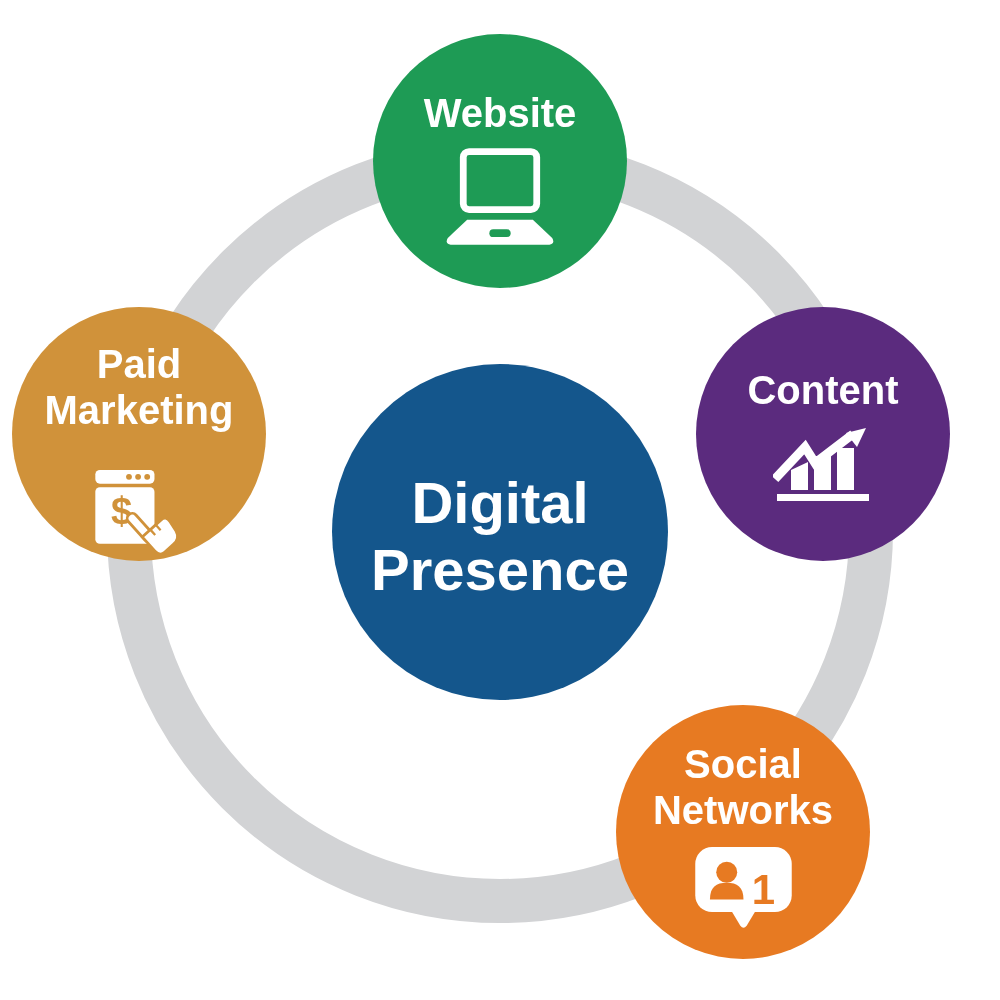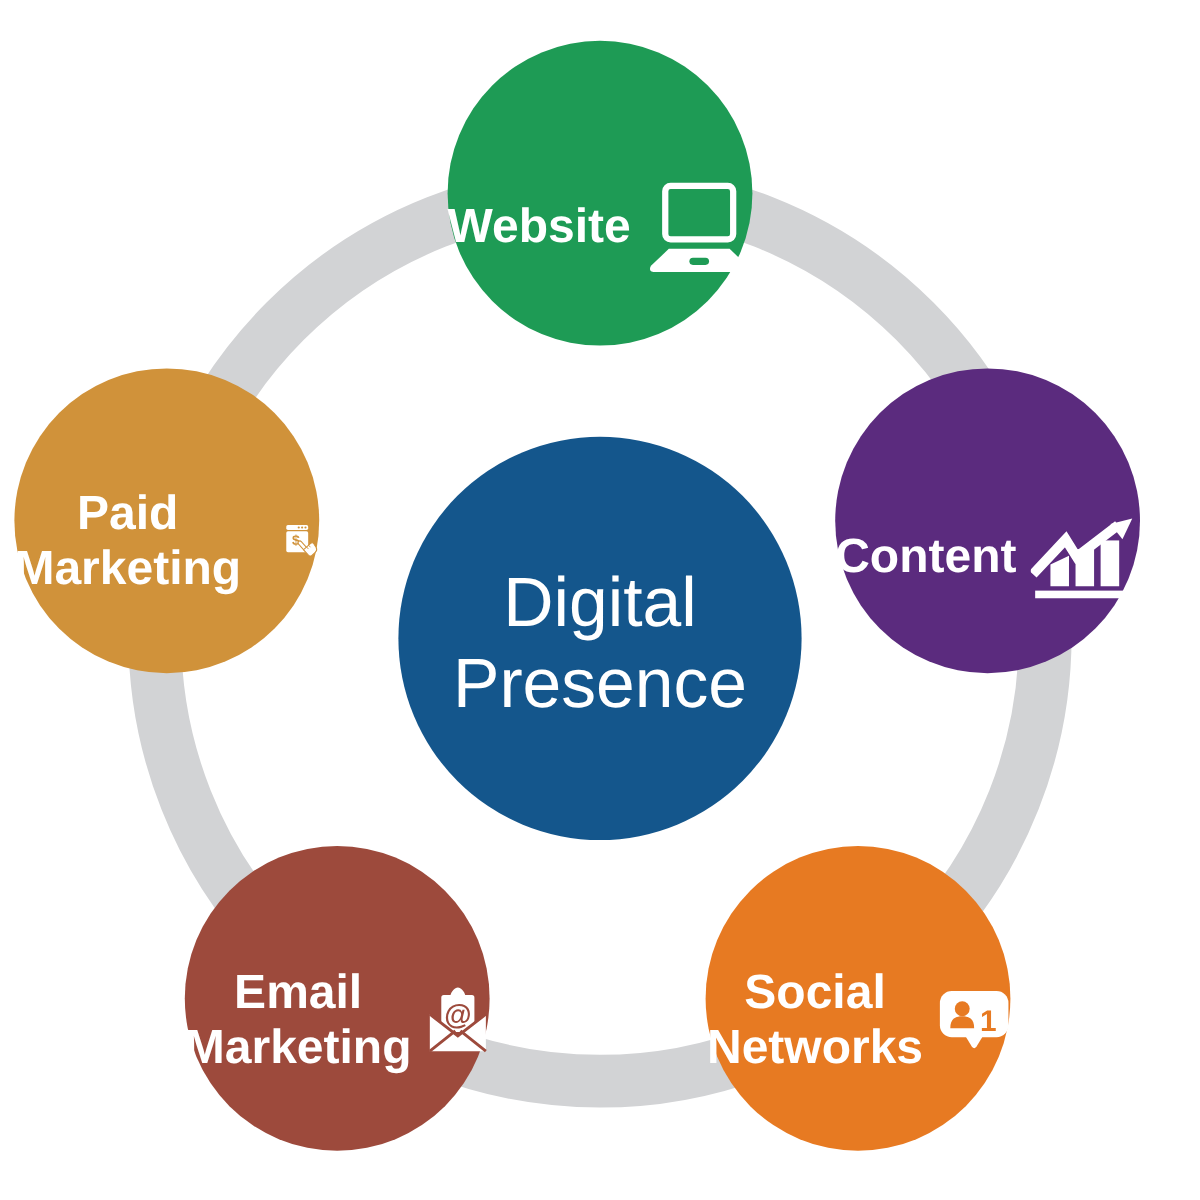--- a/index.html
+++ b/index.html
@@ -22,54 +22,54 @@
     border:44px solid #D2D3D5;
     border-radius:50%;
     z-index:0;
   }
   
   .circle{
     position:absolute;
     border-radius:50%;
     background:var(--c);
     display:flex;
-    flex-direction:row;
+    flex-direction:column;
     align-items:center;
     z-index:1;
     color:#ffffff;
   }
   .center-circle{
     left:332px;top:364px;
     width:336px;height:336px;
     justify-content:center;
     padding-top:8px;
     box-sizing:border-box;
   }
   .center-label{
     font-size:58px;
-    font-weight:400;
+    font-weight:700;
     line-height:1.16;
     text-align:center;
     max-width:272px;
   }
   .node{
     width:254px;height:254px;
     box-sizing:border-box;
     gap:12px;
   }
   .node .label{
     font-size:40px;
     font-weight:700;
     line-height:1.15;
     text-align:center;
     max-width:216px;
   }
   .node-website{left:373px;top:34px;padding-top:56px;}
   .node-content{left:696px;top:307px;padding-top:60px;}
-  .node-social{left:588px;top:705px;padding-top:36px;}
+  .node-social{left:616px;top:705px;padding-top:36px;}
   .node-email{left:154px;top:705px;padding-top:36px;}
   .node-paid{left:12px;top:307px;padding-top:34px;gap:37px;}
   .icon{display:block;}
   .icon .cut{fill:var(--c);}
   .icon .cutstroke{stroke:var(--c);}
   .icon text{
     font-family:"Liberation Sans","DejaVu Sans",sans-serif;
     font-weight:700;
   }
 </style>
@@ -109,31 +109,20 @@
     <div class="label">Social Networks</div>
     <svg class="icon" width="101" height="86" viewBox="0 0 96 82">
       <rect x="2" y="2" width="92" height="62" rx="16" fill="#ffffff"></rect>
       <path d="M36,62 L60,62 L51,77 Q48,81 45,77 Z" fill="#ffffff"></path>
       <circle class="cut" cx="32" cy="26" r="10"></circle>
       <path class="cut" d="M16,52 C16,40 22,36 32,36 C42,36 48,40 48,52 Z"></path>
       <text class="cut" x="67" y="56" font-size="40" text-anchor="middle">1</text>
     </svg>
   </div>
 
-  <div class="circle node node-email" style="--c: #9D4A3C;">
-    <div class="label">Email Marketing</div>
-    <svg class="icon" width="97" height="105" viewBox="0 0 100 108">
-      <path d="M50,2 C45,2 40,8 38,15 L62,15 C60,8 55,2 50,2 Z" fill="#ffffff"></path>
-      <rect x="24" y="14" width="52" height="58" rx="4" fill="#ffffff"></rect>
-      <text class="cut" x="50" y="60" font-size="44" text-anchor="middle">@</text>
-      <path d="M6,44 L50,78 L94,44 L94,102 L6,102 Z" fill="#ffffff"></path>
-      <path class="cutstroke" d="M6,44 L50,78 L94,44" fill="none" stroke-width="4.5"></path>
-      <path class="cutstroke" d="M6,102 L46,70 M94,102 L54,70" fill="none" stroke-width="4.5"></path>
-    </svg>
-  </div>
 
   <div class="circle node node-paid" style="--c: #D0923A;">
     <div class="label">Paid Marketing</div>
     <svg class="icon" width="96" height="97" viewBox="0 0 100 100">
       <rect x="2" y="0" width="65" height="15" rx="5" fill="#ffffff"></rect>
       <circle class="cut" cx="39" cy="7.5" r="3.2"></circle>
       <circle class="cut" cx="49" cy="7.5" r="3.2"></circle>
       <circle class="cut" cx="59" cy="7.5" r="3.2"></circle>
       <rect x="2" y="19" width="65" height="62" rx="5" fill="#ffffff"></rect>
       <text class="cut" x="31" y="59" font-size="42" text-anchor="middle">$</text>

